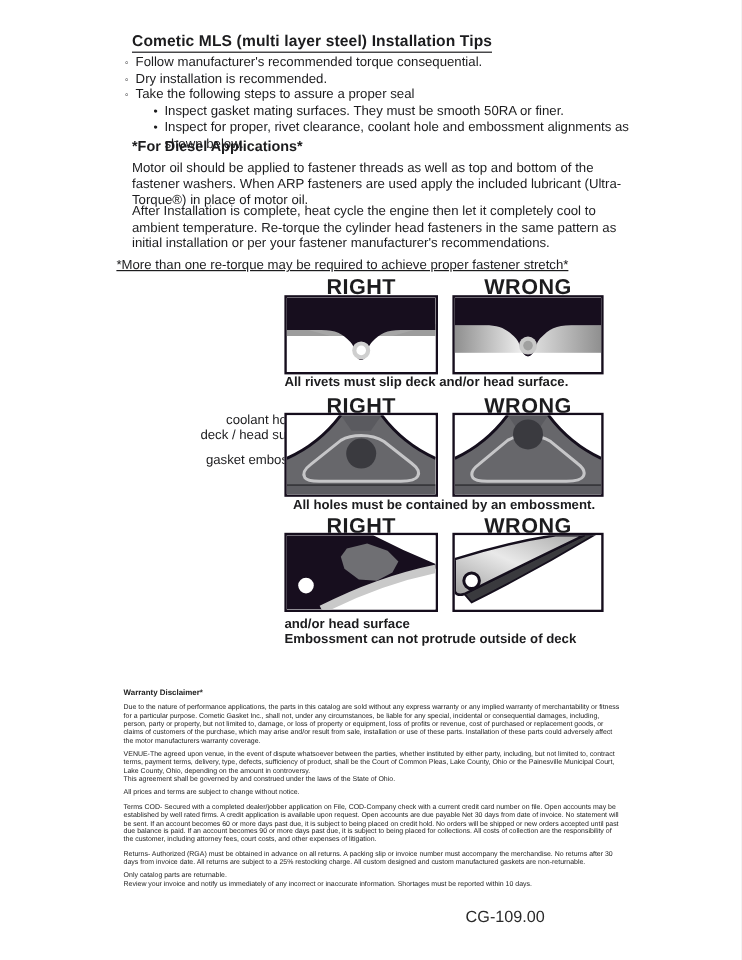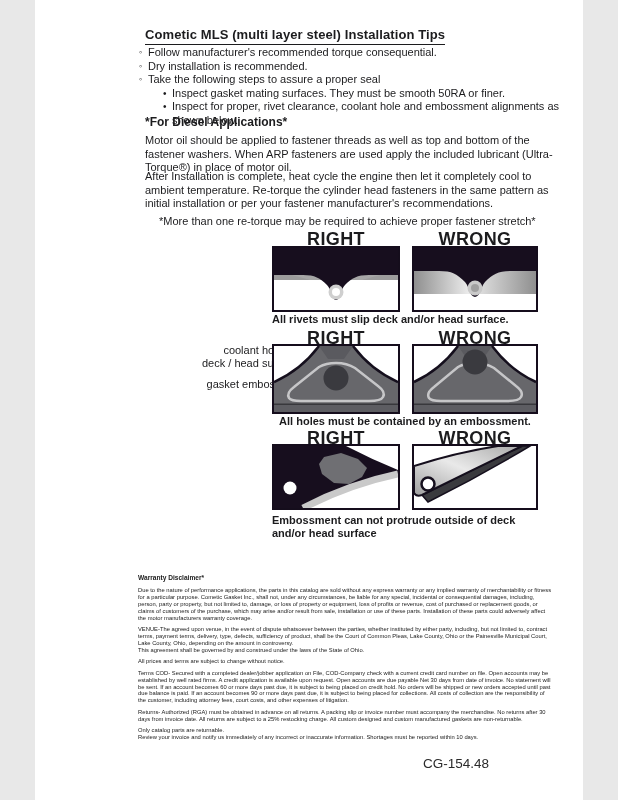--- a/index.html
+++ b/index.html
@@ -1,17 +1,17 @@
 <!DOCTYPE html>
 <html><head>
 <meta charset="utf-8">
 <style>
   html,body{margin:0;padding:0;background:#e8e8e8;}
   .page{
-    position:relative;width:548px;height:800px;background:#ffffff;
+    position:relative;width:618px;height:800px;background:#ffffff;
     font-family:"Liberation Sans","DejaVu Sans",sans-serif;color:#1c1c1e;
     overflow:hidden;margin:0 auto;
   }
   .abs{position:absolute;}
   .title{
     font-size:13px;font-weight:bold;border-bottom:1.5px solid #1c1c1e;
     padding-bottom:2px;display:inline-block;letter-spacing:0.1px;
   }
   .bullet-row{display:flex;align-items:flex-start;font-size:11px;line-height:13.5px;}
   .bullet-glyph{width:9px;flex:0 0 9px;font-size:9px;line-height:13.5px;}
@@ -57,21 +57,21 @@
     </div>
     <div class="sub-bullet-row">
       <span class="sub-bullet-glyph">•</span>
       <span>Inspect for proper, rivet clearance, coolant hole and embossment alignments as shown below.</span>
     </div>
   </div>
 
   <div class="abs section-heading" style="left:110px;top:115px;">*For Diesel Applications*</div>
   <div class="abs para" style="left:110px;top:134px;">Motor oil should be applied to fastener threads as well as top and bottom of the fastener washers. When ARP fasteners are used apply the included lubricant (Ultra-Torque®) in place of motor oil.</div>
   <div class="abs para" style="left:110px;top:170px;">After Installation is complete, heat cycle the engine then let it completely cool to ambient temperature. Re-torque the cylinder head fasteners in the same pattern as initial installation or per your fastener manufacturer's recommendations.</div>
-  <div class="abs para" style="left:124px;top:215px;">*More than one re-torque may be required to achieve proper fastener stretch*</div>
+  <div class="abs para" style="left:97px;top:215px;text-decoration:underline;">*More than one re-torque may be required to achieve proper fastener stretch*</div>
 
   <div class="abs rw-label" style="left:237px;top:229px;">RIGHT</div>
   <div class="abs rw-label" style="left:377px;top:229px;width:126px;">WRONG</div>
 
   <div class="abs diag-box" style="left:237px;top:246px;">
     <svg width="124" height="62" viewBox="0 0 124 62">
       <rect width="124" height="62" fill="#ffffff"></rect>
       <rect x="0" y="27" width="124" height="5" fill="#a6a6a6"></rect>
       <polygon points="0,22 36,32 0,32" fill="#9c9c9c"></polygon>
       <polygon points="124,22 88,32 124,32" fill="#9c9c9c"></polygon>
@@ -161,31 +161,31 @@
           <stop offset="1" stop-color="#a8a8a8"></stop>
         </linearGradient>
       </defs>
       <rect width="122" height="62" fill="#ffffff"></rect>
       <path d="M108,0 L116,0 Q66,30 14,56 L8,49 Q58,24 108,0 Z" fill="#3a3a3e" stroke="#150f1d" stroke-width="1.5"></path>
       <path d="M0,20 Q44,6 84,0 L108,0 Q58,24 8,49 Q2,51 0,47 Z" fill="url(#bandGrad)" stroke="#150f1d" stroke-width="2"></path>
       <circle cx="14" cy="38" r="6.5" fill="#ffffff" stroke="#150f1d" stroke-width="2.5"></circle>
     </svg>
   </div>
   <div class="abs caption" style="left:237px;top:514px;width:280px;">
+    <div>and/or head surface</div>
     <div>Embossment can not protrude outside of deck</div>
-    <div>and/or head surface</div>
   </div>
 
   <div class="abs legal" style="left:103px;top:575px;">
     <div class="legal-h">Warranty Disclaimer*</div>
     <p class="legal-p">Due to the nature of performance applications, the parts in this catalog are sold without any express warranty or any implied warranty of merchantability or fitness for a particular purpose.  Cometic Gasket Inc., shall not, under any circumstances, be liable for any special, incidental or consequential damages, including, person, party or property, but not limited to, damage, or loss of property or equipment, loss of profits or revenue, cost of purchased or replacement goods, or claims of customers of the purchase, which may arise and/or result from sale, installation or use of these parts.  Installation of these parts could adversely affect the motor manufacturers warranty coverage.</p>
     <p class="legal-p tight">VENUE-The agreed upon venue, in the event of dispute whatsoever between the parties, whether instituted by either party, including, but not limited to, contract terms, payment terms, delivery, type, defects, sufficiency of product, shall be the Court of Common Pleas, Lake County, Ohio or the Painesville Municipal Court, Lake County, Ohio, depending on the amount in controversy.</p>
     <p class="legal-p">This agreement shall be governed by and construed under the laws of the State of Ohio.</p>
     <p class="legal-p">All prices and terms are subject to change without notice.</p>
     <p class="legal-p">Terms COD- Secured with a completed dealer/jobber application on File, COD-Company check with a current credit card number on file.  Open accounts may be established by well rated firms.  A credit application is available upon request.  Open accounts are due payable Net 30 days from date of invoice.  No statement will be sent.  If an account becomes 60 or more days past due, it is subject to being placed on credit hold.  No orders will be shipped or new orders accepted until past due balance is paid.  If an account becomes 90 or more days past due, it is subject to being placed for collections.  All costs of collection are the responsibility of the customer, including attorney fees, court costs, and other expenses of litigation.</p>
     <p class="legal-p">Returns- Authorized (RGA) must be obtained in advance on all returns.  A packing slip or invoice number must accompany the merchandise.  No returns after 30 days from invoice date.  All returns are subject to a 25% restocking charge.  All custom designed and custom manufactured gaskets are non-returnable.</p>
     <p class="legal-p tight">Only catalog parts are returnable.</p>
     <p class="legal-p">Review your invoice and notify us immediately of any incorrect or inaccurate information.  Shortages must be reported within 10 days.</p>
   </div>
 
-  <div class="abs page-code" style="left:388px;top:756px;">CG-154.48</div>
+  <div class="abs page-code" style="left:388px;top:756px;">CG-109.00</div>
 
 </div>
 
 </body></html>

